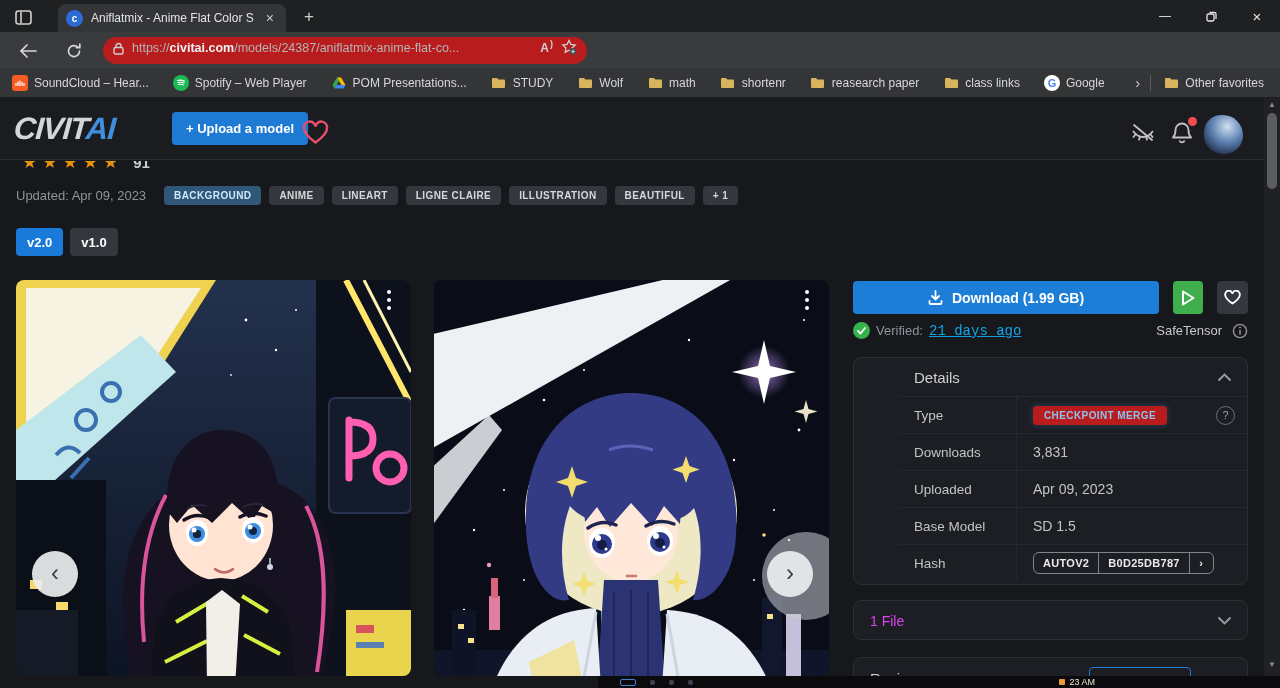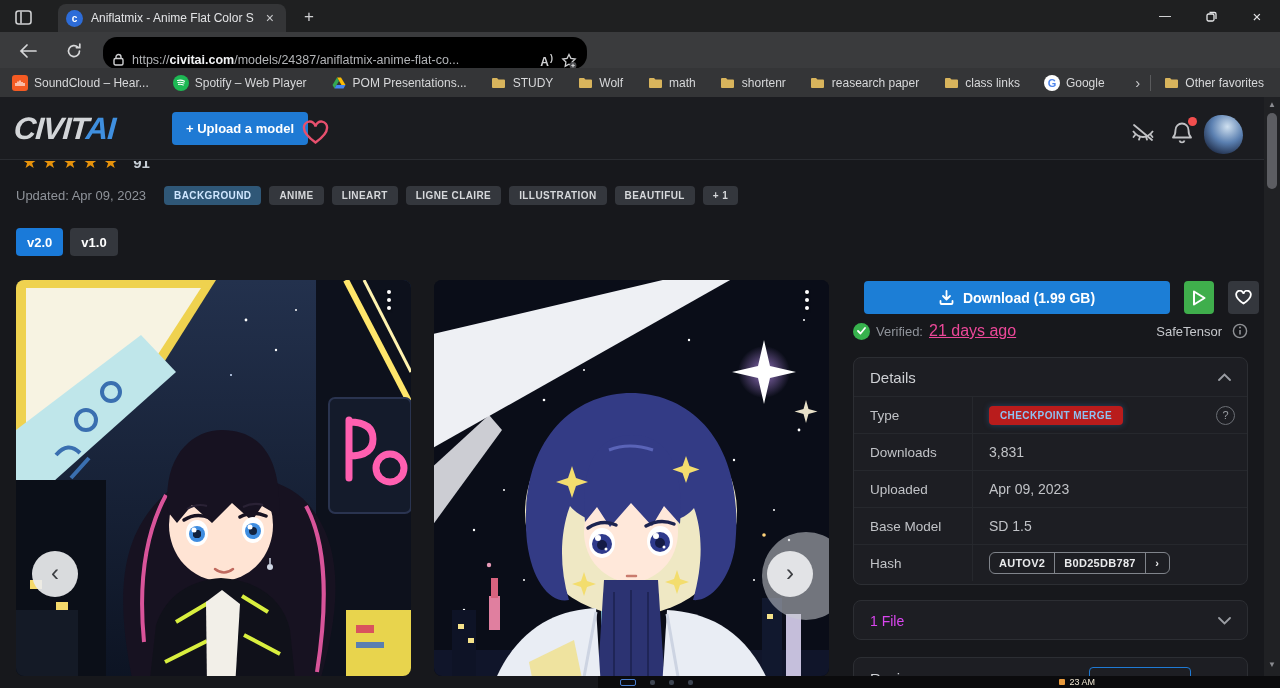--- a/index.html
+++ b/index.html
@@ -18,22 +18,22 @@
   .tab-title { color:#e3e4e6; font-size:12px; white-space:nowrap; overflow:hidden; flex:1; }
   .tab-close { color:#c9cacc; font-size:14px; line-height:1; padding:2px 4px; border-radius:4px; }
   .newtab { position:absolute; left:298px; top:6px; color:#cfd0d2; font-size:17px; width:22px; height:22px;
     display:flex; align-items:center; justify-content:center; }
   .wincontrols { position:absolute; right:0; top:0; height:32px; display:flex; }
   .winbtn { width:46px; height:32px; display:flex; align-items:center; justify-content:center; color:#e6e7e9; font-size:12px; }
 
   .toolbar { position:absolute; left:0; top:32px; width:1280px; height:36px; background:#3a3b3d; }
   .navbtn { position:absolute; top:7px; width:24px; height:24px; display:flex; align-items:center;
     justify-content:center; color:#d6d7d9; }
-  .addrbar { position:absolute; left:103px; top:5px; width:484px; height:27px; background:#000000;
-    border-radius:14px; display:flex; align-items:flex-start; padding:16px 10px; gap:8px; }
+  .addrbar { position:absolute; left:103px; top:5px; width:484px; height:27px; background:#b91c1c;
+    border-radius:14px; display:flex; align-items:flex-end; padding:9px 10px; gap:8px; }
   .url { font-size:12.5px; color:#b3b5b8; white-space:nowrap; overflow:hidden; flex:1; }
   .url b { color:#f0f1f3; font-weight:bold; }
   .icon-readaloud { color:#d0d1d3; font-size:12px; font-weight:bold; }
   .icon-readaloud::after { content:")"; font-size:9px; vertical-align:super; margin-left:1px; }
   .extrow { position:absolute; top:38px; height:24px; display:flex; align-items:center; }
   .ext { width:21px; height:21px; border-radius:5px; margin-right:23px; display:flex; align-items:center;
     justify-content:center; font-size:10px; font-weight:bold; color:#fff; flex:0 0 auto; }
   .ext-o { background:#e4573f; } .ext-o i { width:10px; height:10px; border:2.5px solid #fff; border-radius:50%; display:block;}
   .ext-speed { background:#c43437; font-size:8px; letter-spacing:-1px;}
   .ext-ia { background:#5b4fa8; }
@@ -102,36 +102,36 @@
   .dots-menu { position:absolute; right:13px; top:10px; width:18px; display:flex; flex-direction:column;
     align-items:center; gap:4px; filter:drop-shadow(0 1px 1px rgba(0,0,0,.6)); }
   .dots-menu i { width:4px; height:4px; border-radius:50%; background:#fff; display:block; }
   .gal-arrow { position:absolute; top:271px; width:46px; height:46px; border-radius:50%;
     background:rgba(236,237,239,.92); color:#3c3e42; font-size:24px; display:flex; align-items:center;
     justify-content:center; padding-bottom:2px; }
   .arrow-prev { left:16px; } .arrow-next { left:333px; }
 
   
   .sidebar { position:absolute; left:853px; top:0; width:395px; height:515px; }
-  .dl-row { position:absolute; left:0; top:120px; width:395px; height:33px; display:flex; gap:14px;margin-left:11px; }
+  .dl-row { position:absolute; left:0; top:120px; width:395px; height:33px; display:flex; gap:14px; }
   .dl-btn { flex:1; background:#1c7ed6; border:none; border-radius:4px; color:#fff; font-size:14px;
     font-weight:bold; display:flex; align-items:center; justify-content:center; gap:9px; }
   .play-btn { width:30px; background:#3fae4c; border:none; border-radius:4px; display:flex;
     align-items:center; justify-content:center; }
   .fav-btn { width:31px; background:#34373d; border:none; border-radius:4px; display:flex;
     align-items:center; justify-content:center; }
   .verified-row { position:absolute; left:0; top:161px; width:395px; display:flex; align-items:center; gap:6px; }
   .shield { width:17px; height:17px; border-radius:50%; background:#37b24d; display:flex; align-items:center; justify-content:center; }
   .vtext { color:#8f939a; font-size:13px; }
-  .vlink { color:#ec4899; font-size:16px; text-decoration:underline; }
+  .vlink { color:#0ea5e9; font-size:14px; text-decoration:underline;font-family:Liberation Mono, monospace; }
   .vspacer { flex:1; }
   .format { color:#c6c8cc; font-size:13px; margin-right:4px; }
 
   .panel { position:absolute; left:0; width:395px; background:#1d1e23; border:1px solid #2c2e33; border-radius:8px; }
-  .details-panel { top:196px; height:228px; }
+  .details-panel { top:196px; height:228px;padding-left:44px; }
   .panel-head { height:38px; display:flex; align-items:center; padding:0 16px; color:#ced0d4; font-size:15px; }
   .panel-head .ph-sp { flex:1; }
   .drow { height:37px; border-top:1px solid #26282d; display:flex; align-items:stretch; }
   .dlabel { width:118px; padding-left:16px; display:flex; align-items:center; color:#c1c3c7; font-size:13.5px; }
   .dvalue { flex:1; border-left:1px solid #26282d; padding-left:16px; display:flex; align-items:center;
     color:#c1c3c7; font-size:14px; position:relative; } 
   .badge-type { background:#b91c1c; color:#8ec2f2; font-size:10px; font-weight:bold; letter-spacing:.4px;
     padding:4px 11px; border-radius:4px; box-shadow:0 0 6px rgba(60,140,220,.35); }
   .help-circle { position:absolute; right:12px; width:19px; height:19px; border-radius:50%;
     border:1.5px solid #6b6e74; color:#9a9da3; font-size:11px; display:flex; align-items:center; justify-content:center; }

